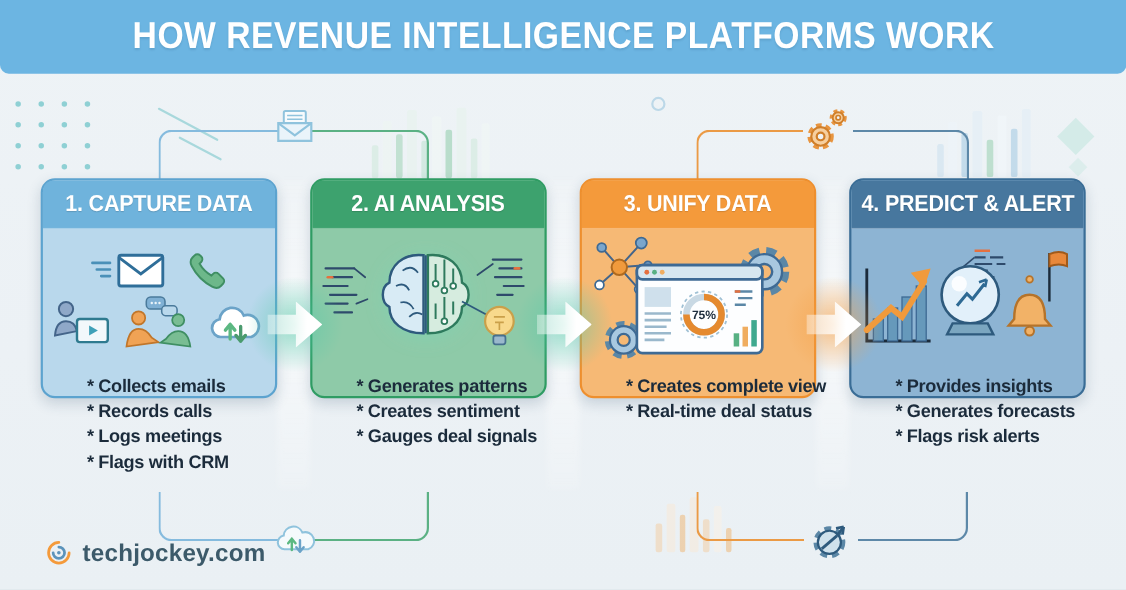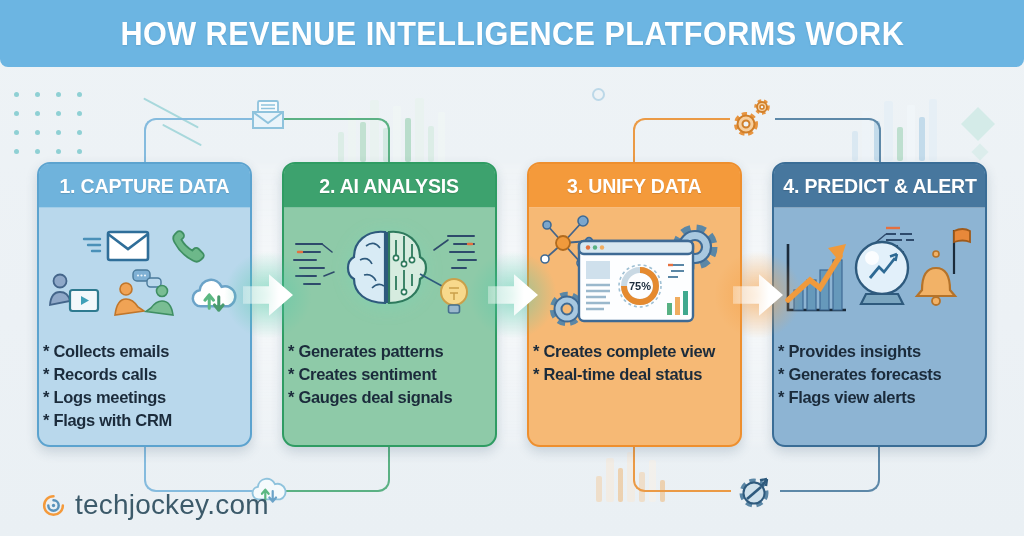--- a/index.html
+++ b/index.html
@@ -15,40 +15,40 @@
     background:#6cb5e2; display:flex; align-items:center; justify-content:center;
     border-radius:0 0 8px 8px; z-index:5;
   }
   .title-bar .ttl {
     color:#ffffff; font-size:34px; font-weight:bold; letter-spacing:.5px;
     display:inline-block; transform:scaleX(.9); white-space:nowrap;
     text-shadow:0 1px 2px rgba(30,70,100,.15);
   }
   
   .card {
-    position:absolute; top:162px; width:215px; height:285px;
+    position:absolute; top:162px; width:215px; height:200px;
     background:var(--body); border:2px solid var(--border); border-radius:13px;
     box-shadow:0 5px 12px rgba(40,70,100,.18); z-index:3;
   }
   .card[data-step="0"]{left:37px} .card[data-step="1"]{left:282px}
   .card[data-step="2"]{left:527px} .card[data-step="3"]{left:772px}
   .card-header {
     height:44px; background:var(--hdr); border-radius:10px 10px 0 0;
     display:flex; align-items:center; justify-content:center;
     border-bottom:1px solid rgba(255,255,255,.35);
   }
   .card-header .hdr-txt {
     color:#fff; font-weight:bold; font-size:21px; white-space:nowrap;
     display:inline-block; transform:scaleX(.93); letter-spacing:-.2px;
     text-shadow:0 1px 1px rgba(0,0,0,.15);
   }
   .card-icons { height:128px; display:flex; align-items:center; justify-content:center; }
   .icons-grid { display:flex; flex-direction:column; gap:4px; align-items:center; }
   .icons-row { display:flex; gap:18px; align-items:center; justify-content:center; }
-  .card-bullets { padding:4px 4px 0 4px; }
+  .card-bullets { padding:4px 4px 0 4px;margin-left:36px; }
   .bullet {
     color:#1b2b3b; font-weight:bold; font-size:16.5px; line-height:1.4;
     letter-spacing:-.3px; white-space:nowrap;
   }
   
   .gap-light{position:absolute; top:164px; width:30px; height:281px;
     background:linear-gradient(180deg,rgba(255,255,255,.15),rgba(255,255,255,.55) 45%,rgba(255,255,255,.15));
     filter:blur(3px); z-index:2;}
   .flow-arrow { position:absolute; top:269px; width:50px; height:52px; z-index:4; }
   .flow-arrow .halo{position:absolute; inset:-20px; border-radius:50%;
@@ -71,21 +71,21 @@
   .dots i{width:5px;height:5px;border-radius:50%;background:#8fd0d4;display:block;}
   .diag{position:absolute; height:2px; background:#a8d8dc; border-radius:2px; z-index:0;}
   .skyline{position:absolute; display:flex; align-items:flex-end; gap:4px;
     filter:blur(.6px); z-index:0;}
   .skyline i{display:block; border-radius:2px;}
   .deco-diamond{position:absolute; background:#d4ebe8; transform:rotate(45deg); z-index:0;}
   .deco-circle{position:absolute; border:2px solid #bcd8e8; border-radius:50%; z-index:0;}
   
   .brand{position:absolute; left:40px; top:489px; display:flex; align-items:center;
     gap:8px; z-index:5;}
-  .brand .btxt{font-size:28px; font-weight:400; color:#3c5a6a; letter-spacing:.2px;}
+  .brand .btxt{font-size:22px; font-weight:700; color:#3c5a6a; letter-spacing:.2px;}
 </style>
 </head>
 <body>
 
 <div class="stage">
 
   <div class="dots">
     <i></i>
       <i></i>
       <i></i>
@@ -370,21 +370,21 @@
           <path d="M172,15 q9,-4 16,0 v11 q-7,-3 -16,0 z" fill="#e8883a" stroke="#a05a1a" stroke-width="1.8"></path>
           <circle cx="154" cy="38" r="3" fill="#f2b267" stroke="#b5732a" stroke-width="1.6"></circle>
           <path d="M140,74 q0,-22 14,-22 q14,0 14,22 l5,6 H135 Z" fill="#f2b267" stroke="#b5732a" stroke-width="2.2"></path>
           <circle cx="154" cy="85" r="4" fill="#f2b267" stroke="#b5732a" stroke-width="1.8"></circle>
         </g>
       </svg>
     </div>
     <div class="card-bullets">
         <div class="bullet">* Provides insights</div>
         <div class="bullet">* Generates forecasts</div>
-        <div class="bullet">* Flags view alerts</div>
+        <div class="bullet">* Flags risk alerts</div>
       </div>
   </div>
 
   <div class="brand">
     <svg width="27" height="27" viewBox="0 0 26 26">
       <path d="M13,4 a9,9 0 1 0 9,9" fill="none" stroke="#f49a3b" stroke-width="2.4" stroke-linecap="round"></path>
       <path d="M13,8 a5,5 0 1 1 -5,5" fill="none" stroke="#5b93bb" stroke-width="2.4" stroke-linecap="round"></path>
       <circle cx="13" cy="13" r="1.6" fill="#5b93bb"></circle>
     </svg>
     <span class="btxt">techjockey.com</span>

